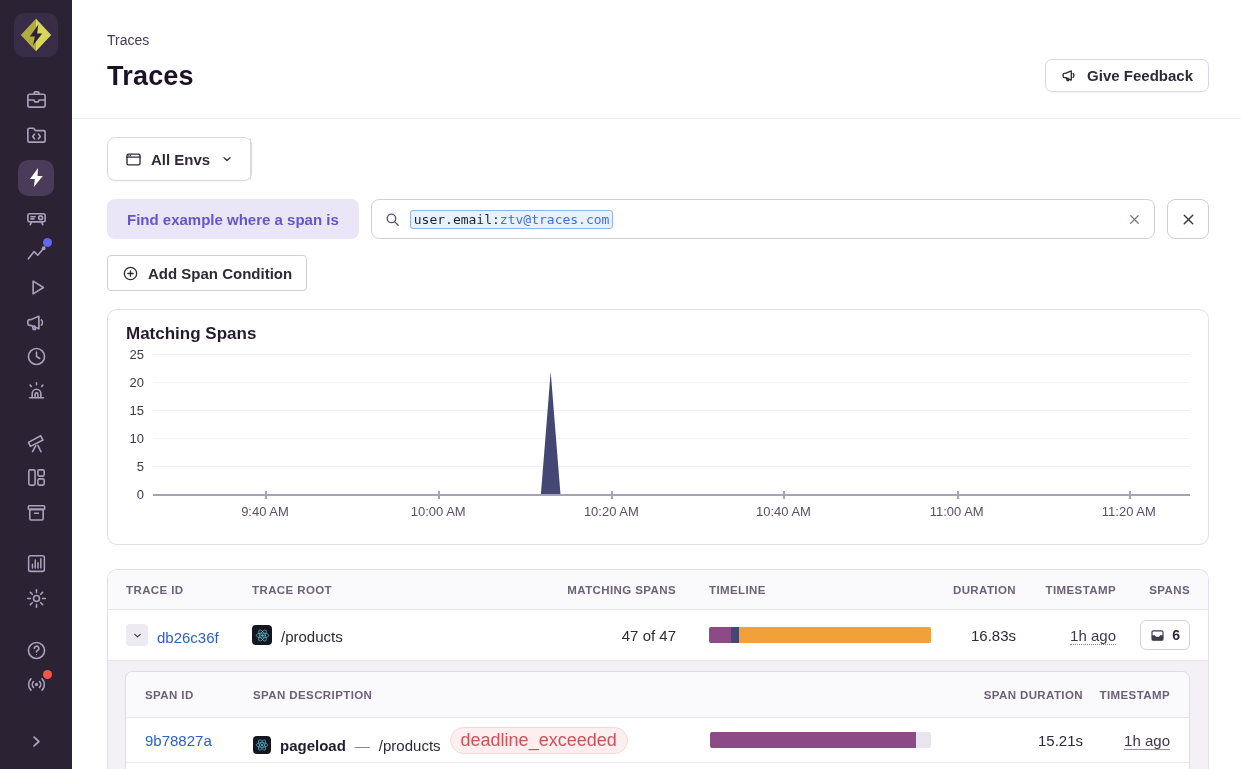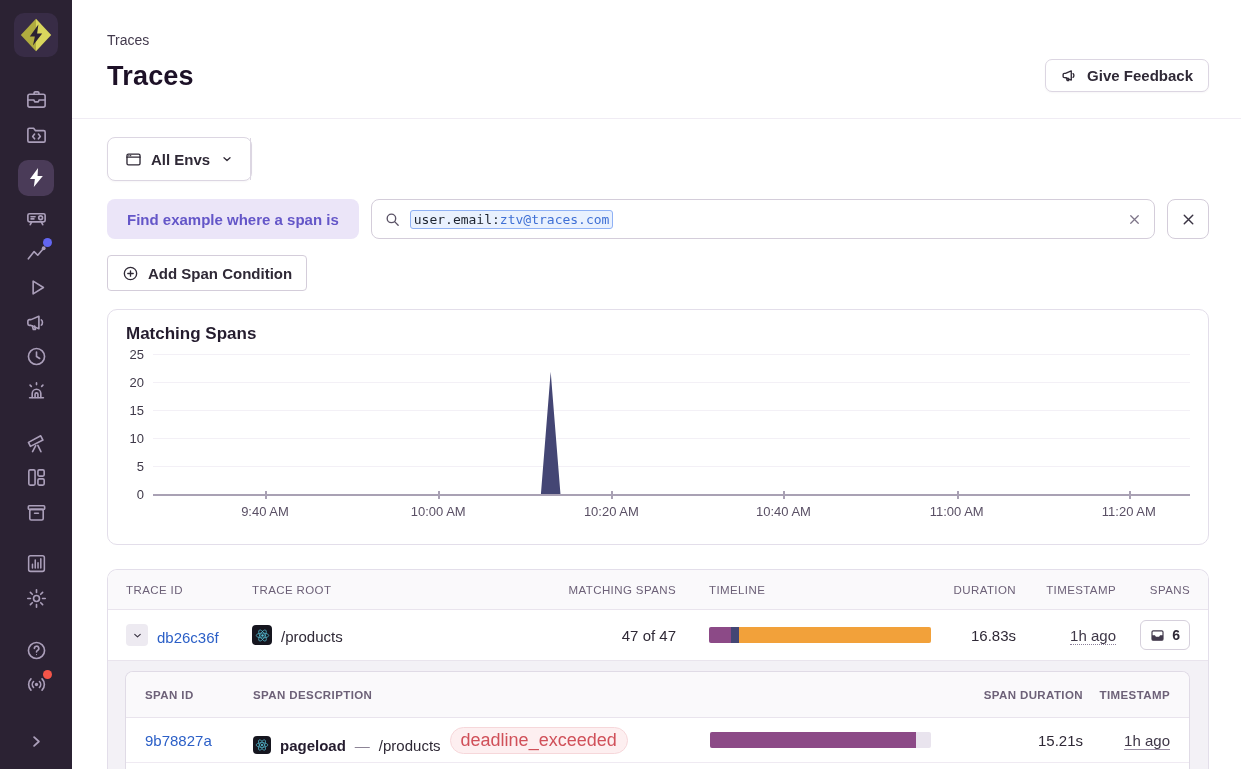--- a/index.html
+++ b/index.html
@@ -54,21 +54,21 @@
   .gridline { position:absolute; left:0; right:0; height:1px; background:#f3f0f6; }
   .chart-baseline { position:absolute; left:0; right:0; bottom:-1px; height:2px; background:#a9a1b4; z-index:2; }
   .xtick { position:absolute; bottom:-4px; width:2px; height:8px; background:#a9a1b4; z-index:1; }
   .spike-svg { position:absolute; inset:0; width:100%; height:100%; display:block; z-index:1; }
   .chart-xlabels { position:relative; height:26px; margin-left:27px; font-size:13px; color:#5a5065; }
   .chart-xlabels .xlabel { position:absolute; top:9px; transform:translateX(-50%); white-space:nowrap; }
 
   
   .trace-panel { margin-top:24px; border:1px solid #e3deea; border-bottom:none; border-radius:10px 10px 0 0; background:#fff; overflow:hidden; }
   .t-grid { display:grid; grid-template-columns:126px 1fr 130px 255px 85px 100px 74px; align-items:center; padding:0 18px; }
-  .t-head { height:40px; background:#faf9fb; border-bottom:1px solid #e9e4ed; font-size:11.5px; font-weight:normal; letter-spacing:.4px; color:#6d6178; }
+  .t-head { height:40px; background:#faf9fb; border-bottom:1px solid #e9e4ed; font-size:11.5px; font-weight:bold; letter-spacing:.4px; color:#6d6178; }
   .right { text-align:right; justify-self:end; }
   .t-row { height:50px; font-size:15px; }
   .cell-flex { display:flex; align-items:flex-end; gap:9px; }
   .expander { width:22px; height:22px; border-radius:4px; background:#edeaf1; border:none; display:flex; align-items:center; justify-content:center; color:#3a3443; cursor:pointer; flex-shrink:0; }
   .id-link { color:#2b5fc7; cursor:pointer; }
   .plat { width:20px; height:20px; border-radius:4px; background:#16161f; display:flex; align-items:center; justify-content:center; flex-shrink:0; }
   .bar { height:16px; border-radius:2px; background:#e9e4ee; display:flex; overflow:hidden; }
   .bar > div { height:100%; }
   .timeline-pad { padding-left:33px; }
   .timeline-bar { width:222px; }

